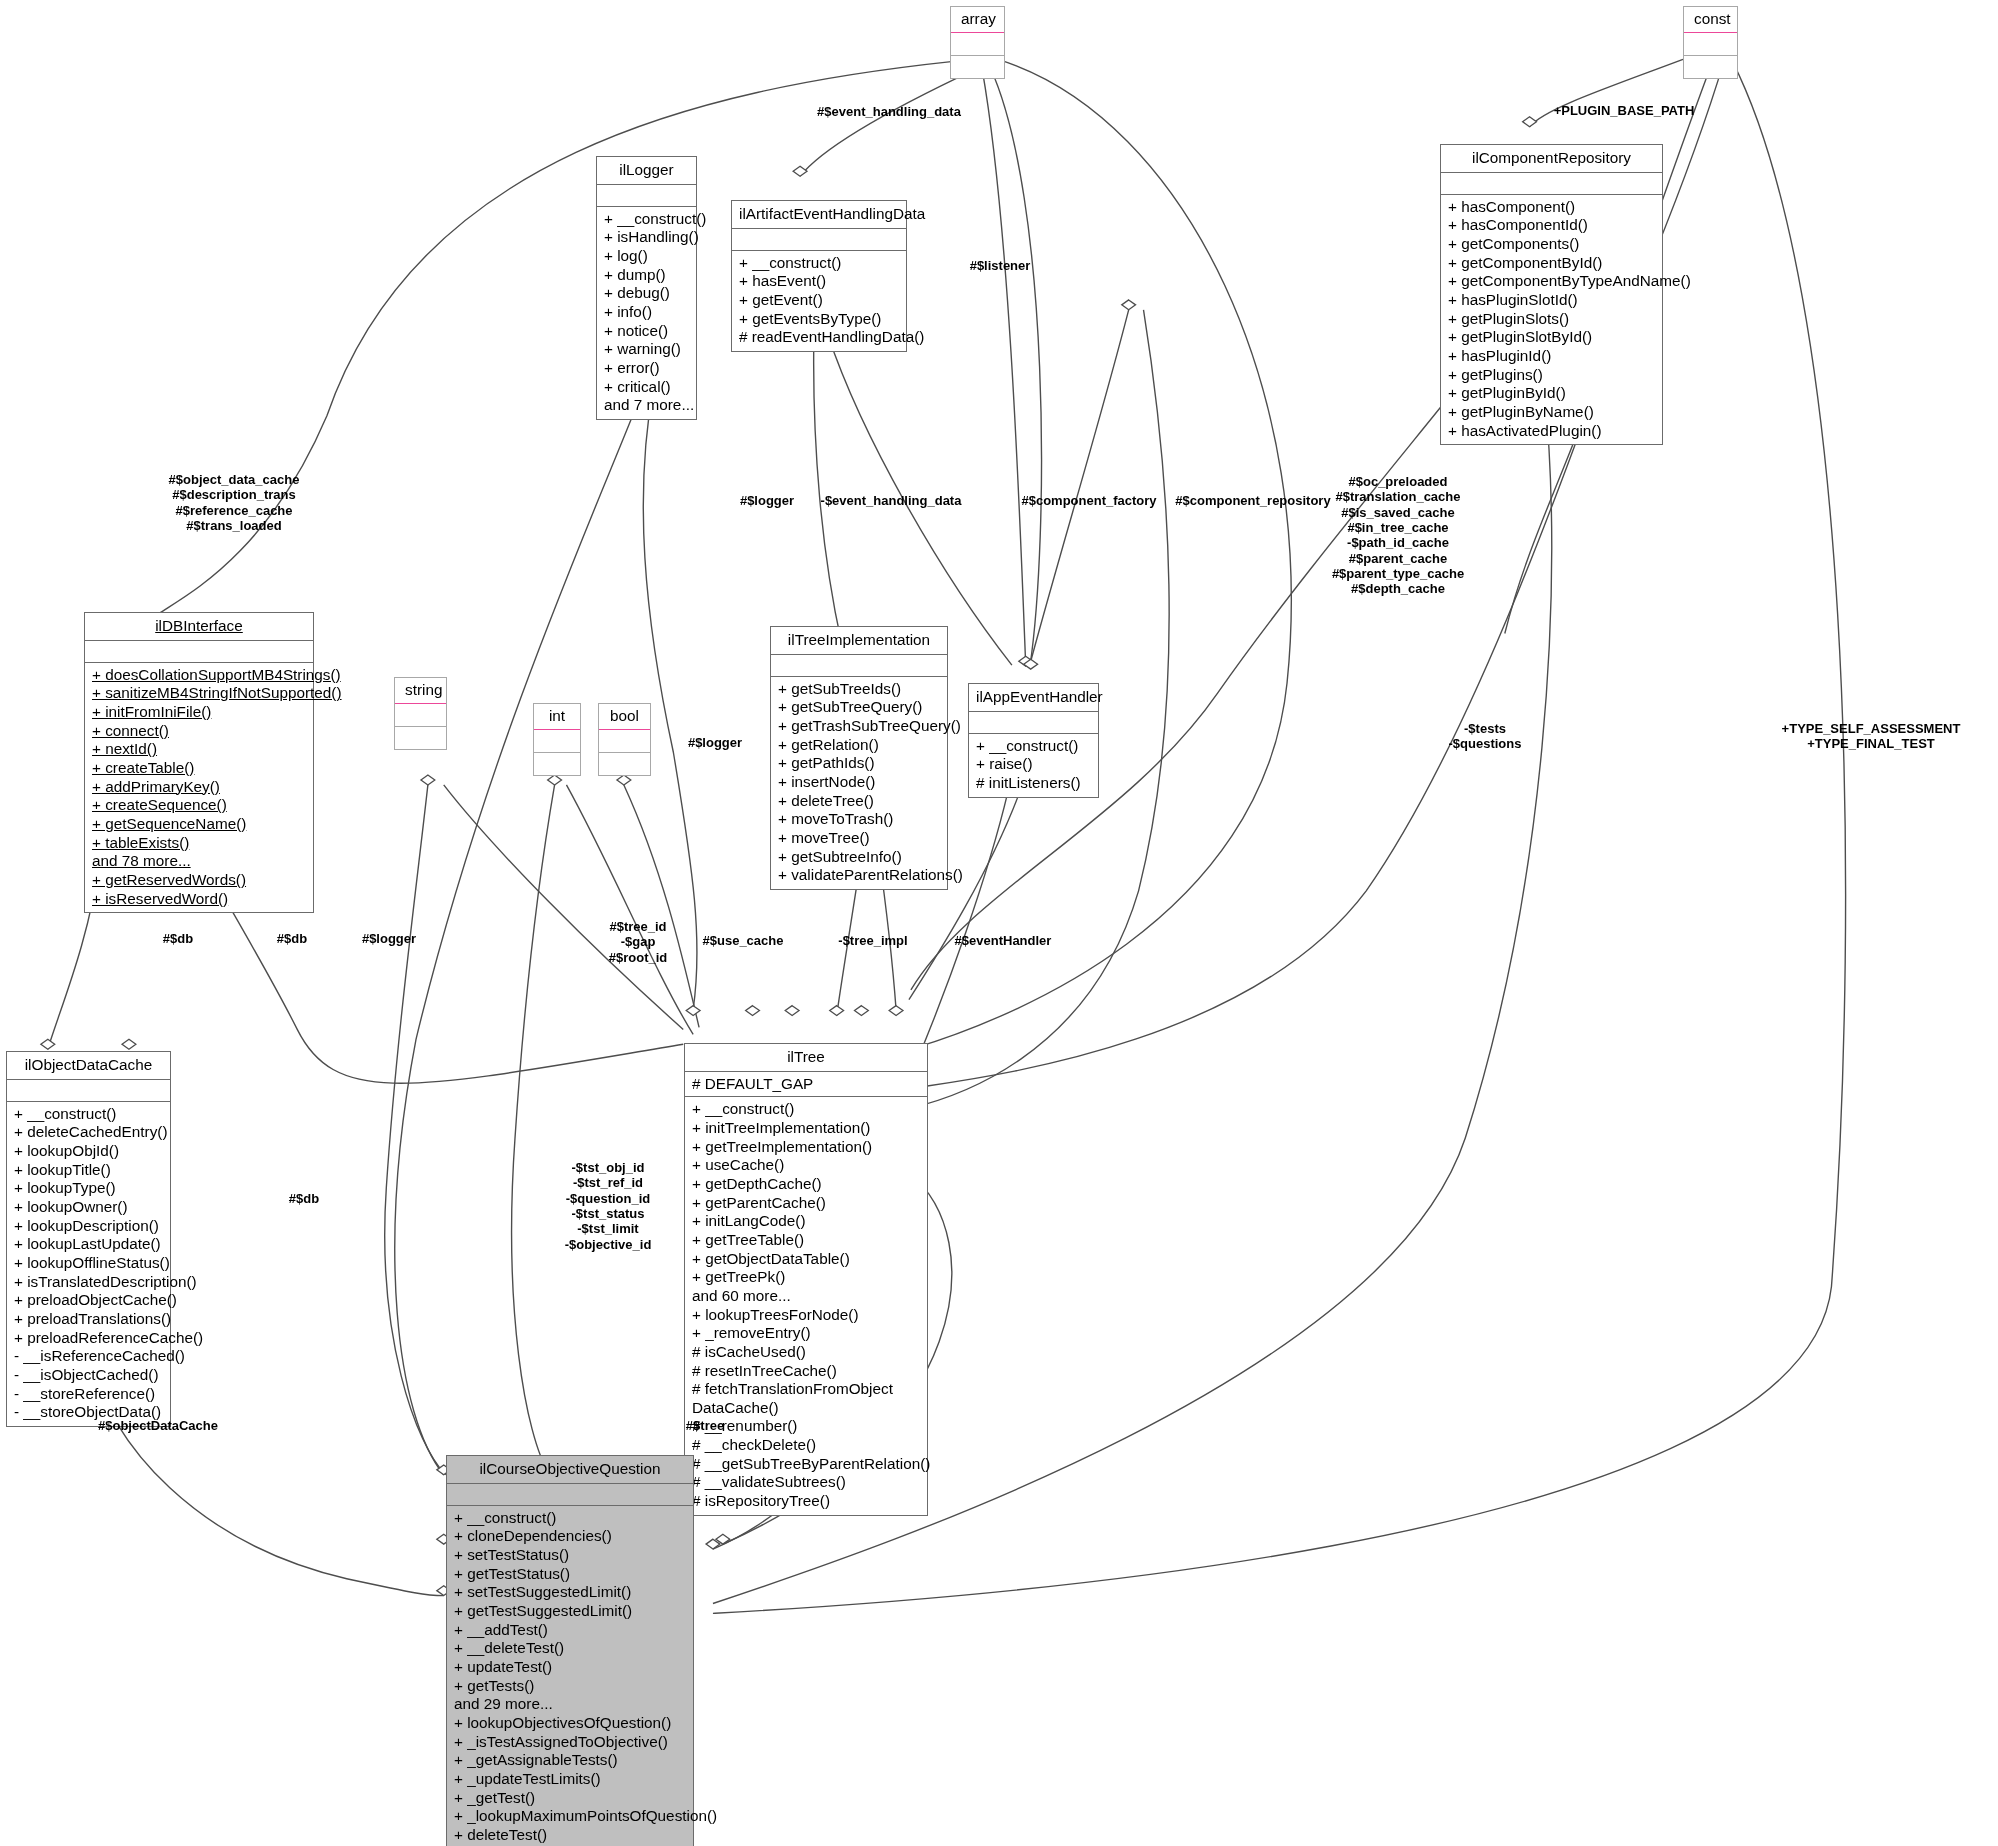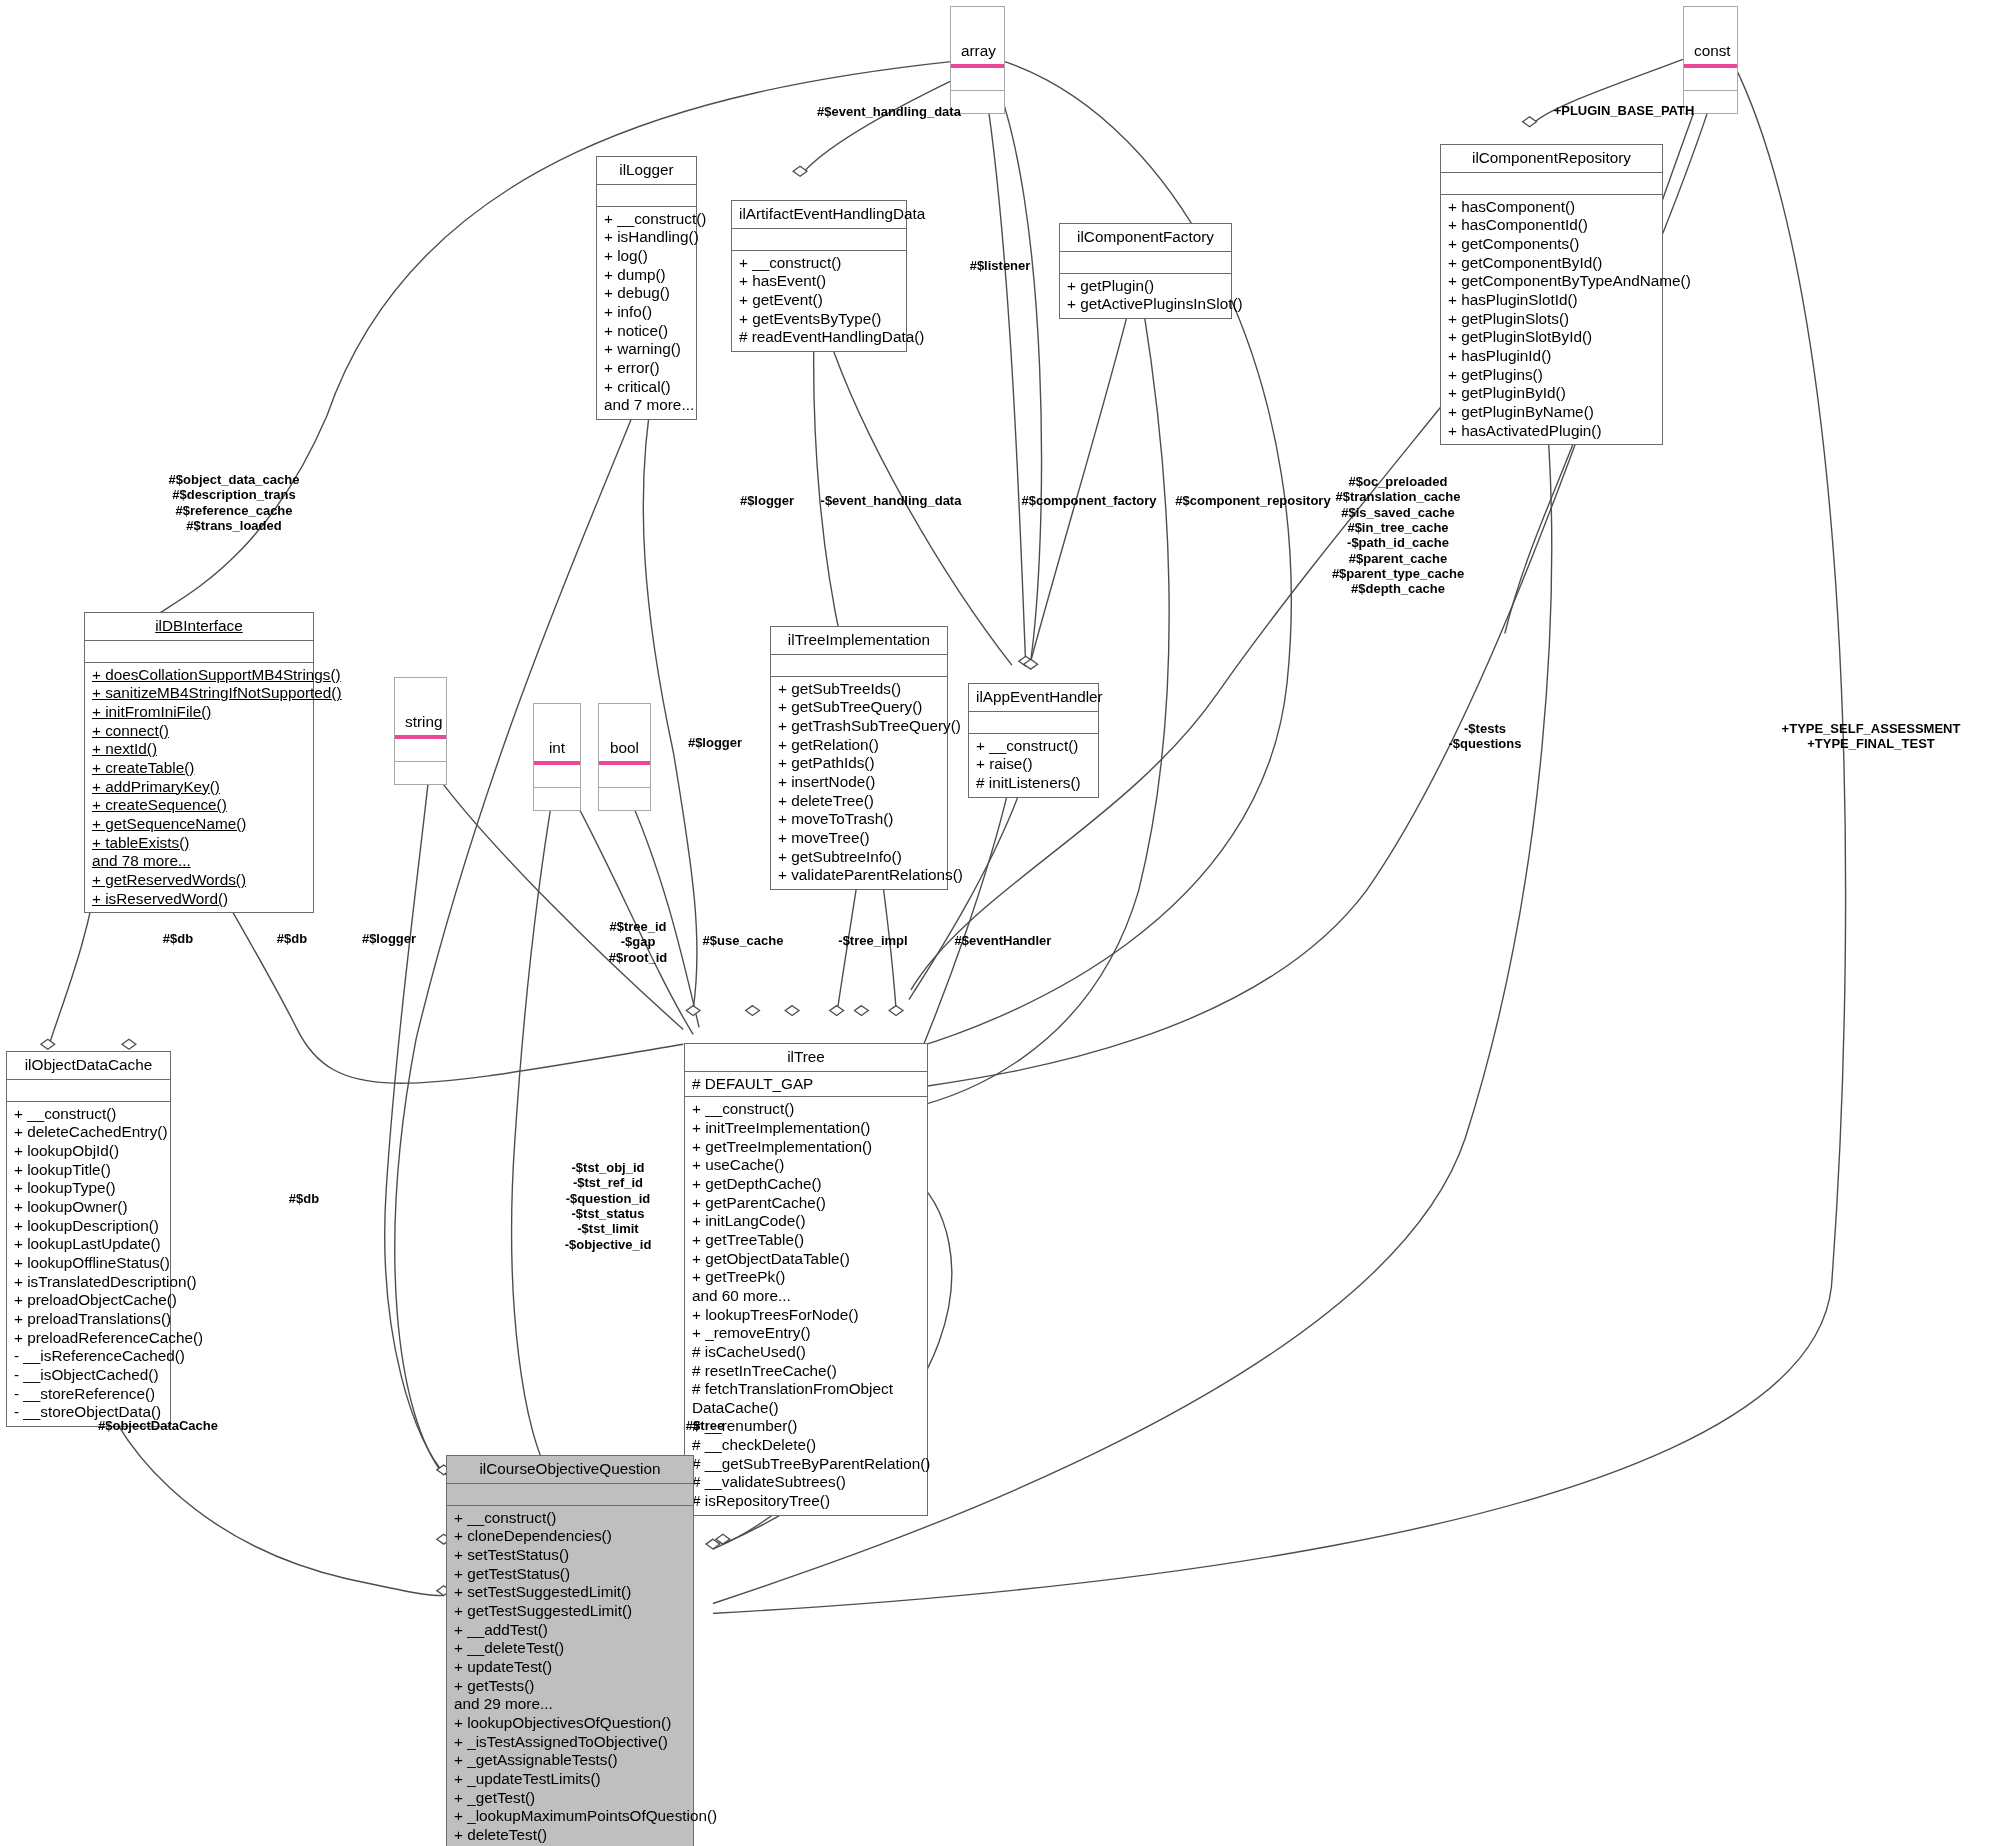--- a/index.html
+++ b/index.html
@@ -57,23 +57,22 @@
   }
   .node .ops .row.wrap {
     white-space: normal;
   }
   
   .node.tiny {
     border: 1px solid #a8a8a8;
     font-size: 15.3px;
   }
   .node.tiny .title {
-    border-bottom: 4px solid #ec4899;
+    border-bottom: 1px solid #ec4899;
     padding: 3px 10px;
-    margin-top: 32px;
   }
   .node.tiny .attrs {
     border-bottom: 1px solid #a8a8a8;
     height: 22px;
     min-height: 22px;
     padding: 0;
   }
   .node.tiny .ops {
     height: 22px;
     padding: 0;
@@ -229,28 +228,20 @@
     <div class="attrs"></div>
     <div class="ops">
       <div class="row">+ __construct()</div>
       <div class="row">+ hasEvent()</div>
       <div class="row">+ getEvent()</div>
       <div class="row">+ getEventsByType()</div>
       <div class="row"># readEventHandlingData()</div>
     </div>
   </div>
 
-  <div class="node" style="left:1059px; top:223px; width:173px;">
-    <div class="title">ilComponentFactory</div>
-    <div class="attrs"></div>
-    <div class="ops">
-      <div class="row">+ getPlugin()</div>
-      <div class="row">+ getActivePluginsInSlot()</div>
-    </div>
-  </div>
 
   <div class="node" style="left:1440px; top:144px; width:223px;">
     <div class="title">ilComponentRepository</div>
     <div class="attrs"></div>
     <div class="ops">
       <div class="row">+ hasComponent()</div>
       <div class="row">+ hasComponentId()</div>
       <div class="row">+ getComponents()</div>
       <div class="row">+ getComponentById()</div>
       <div class="row">+ getComponentByTypeAndName()</div>

